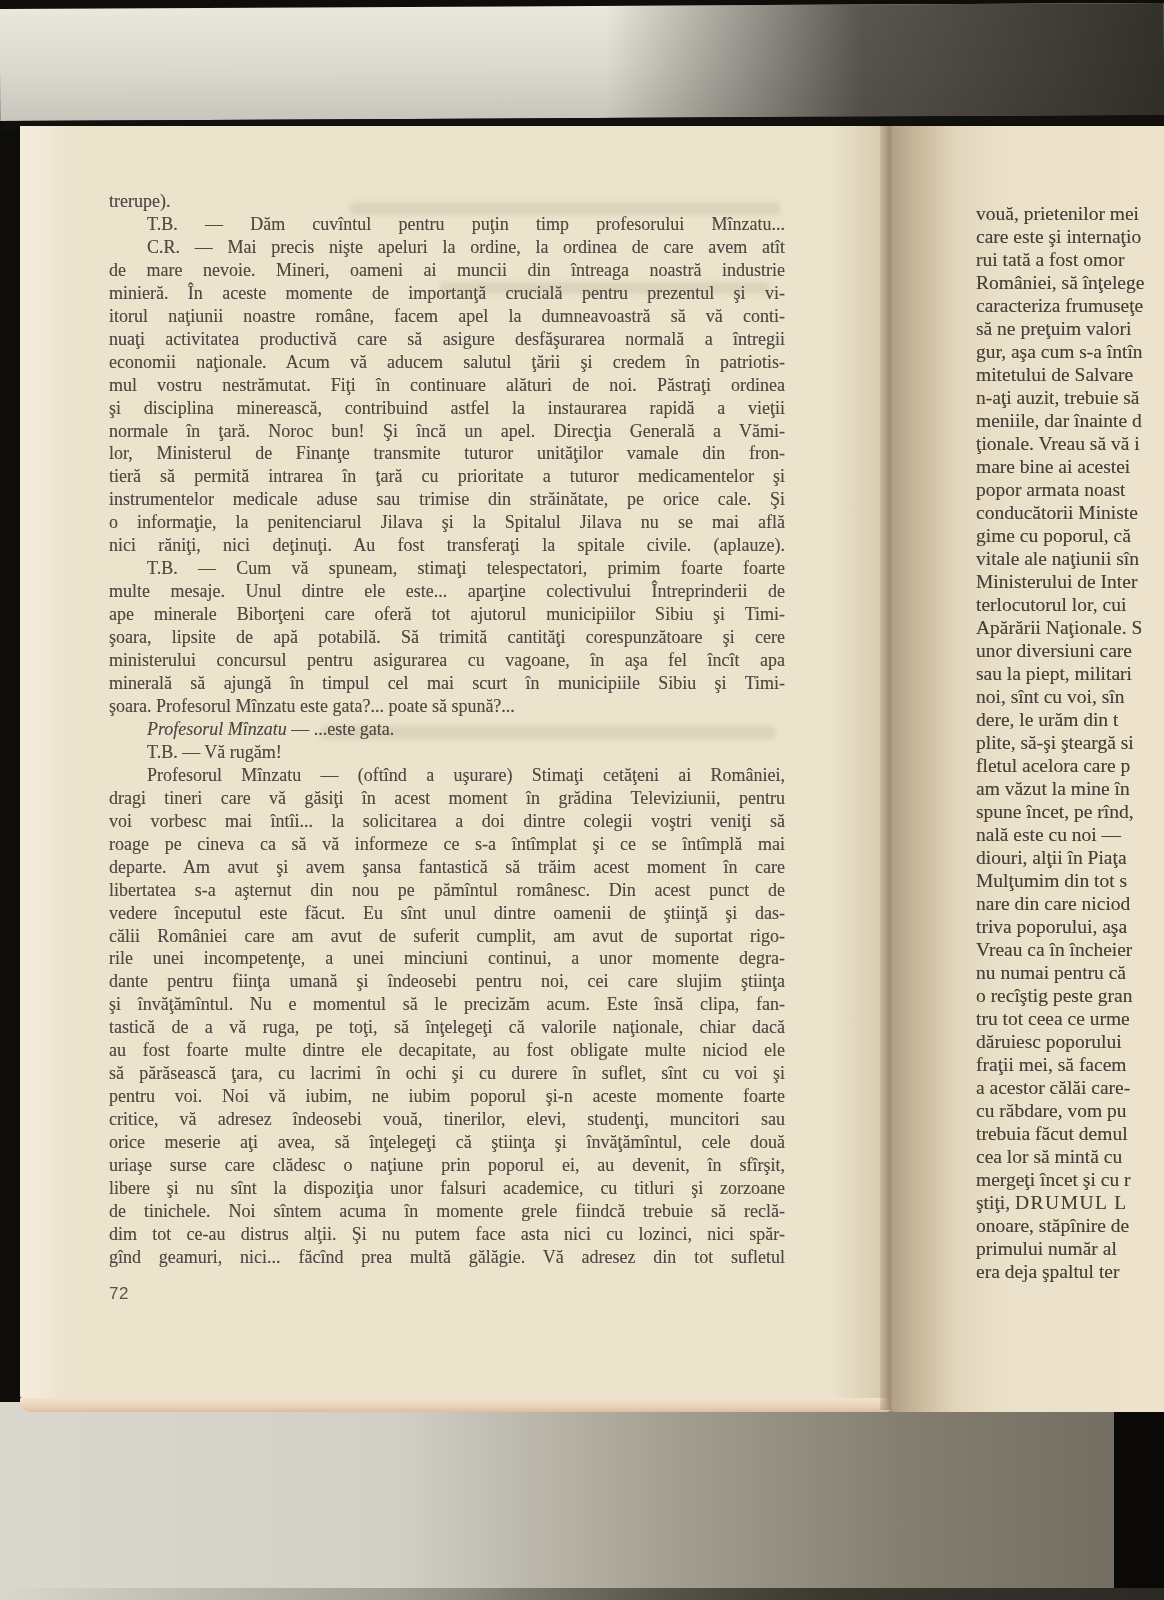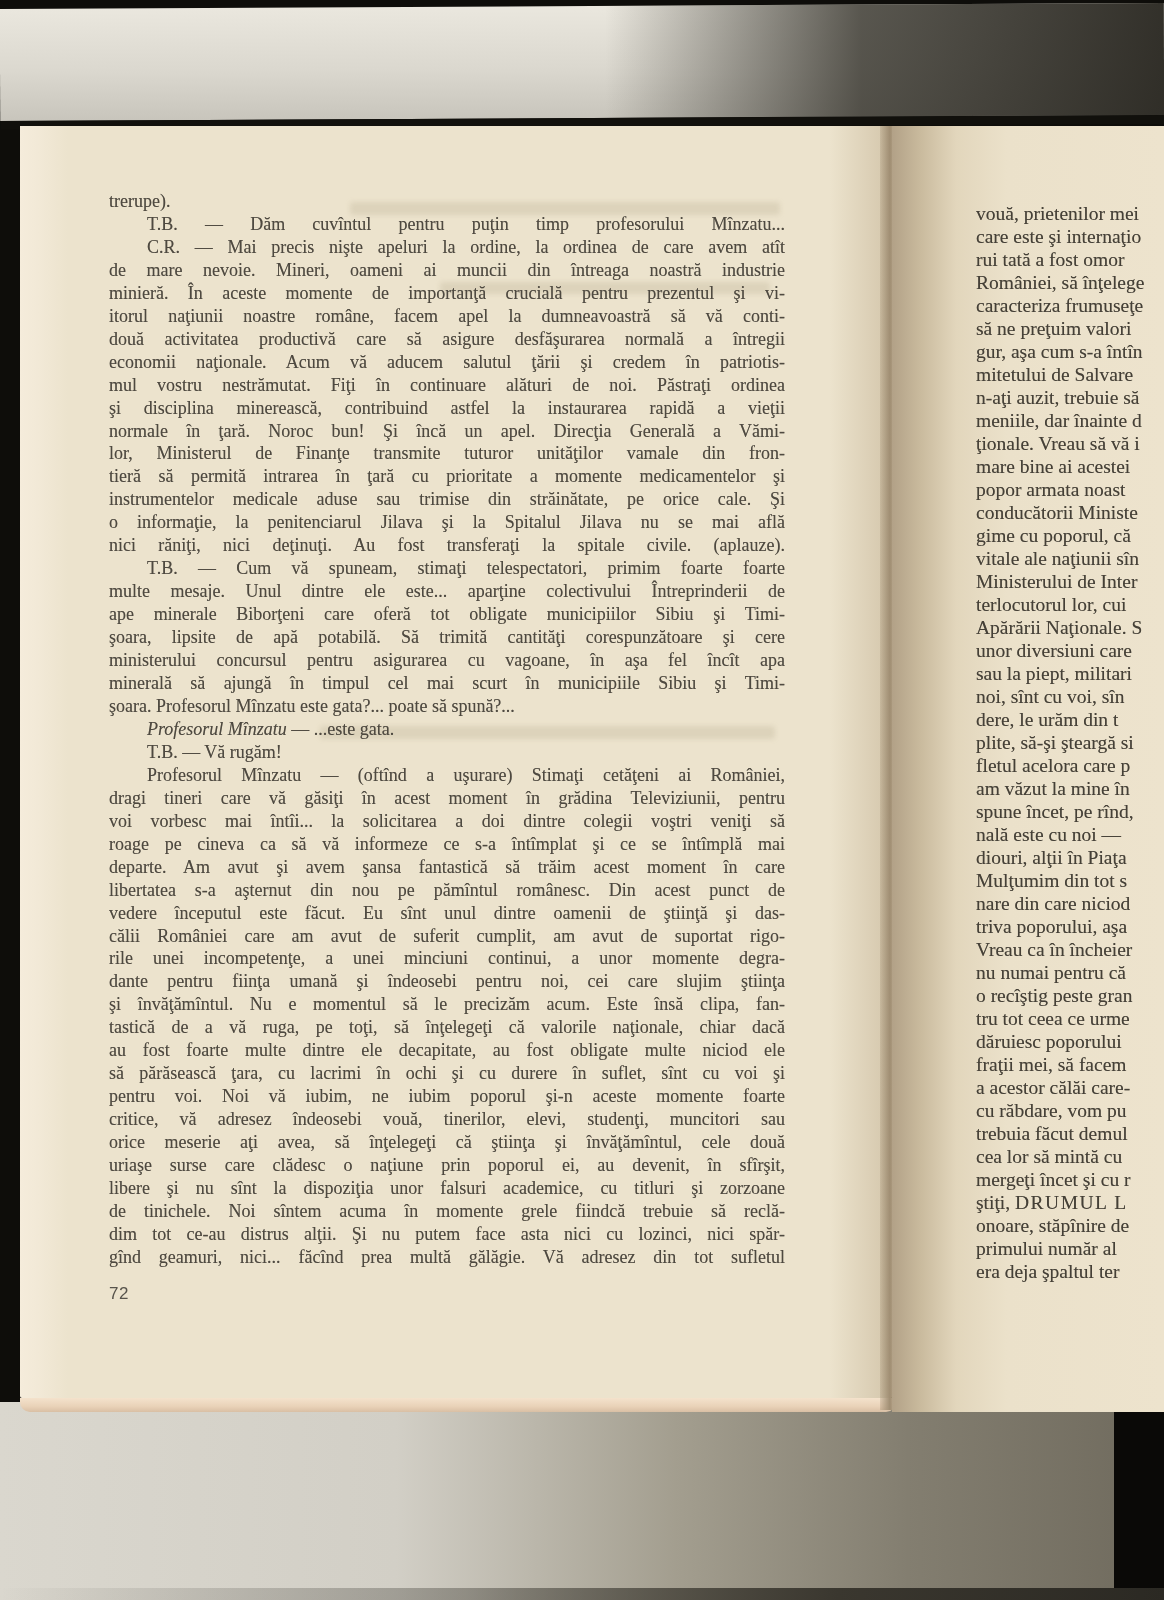--- a/index.html
+++ b/index.html
@@ -96,33 +96,33 @@
     <div class="ghost ghost1"></div>
     <div class="ghost ghost3"></div>
     <div class="ghost ghost2"></div>
     <div class="text-block">
         <div class="line end"><span>trerupe).</span></div>
         <div class="line indent"><span>T.B. — Dăm cuvîntul pentru puţin timp profesorului Mînzatu...</span></div>
         <div class="line indent"><span>C.R. — Mai precis nişte apeluri la ordine, la ordinea de care avem atît</span></div>
         <div class="line"><span>de mare nevoie. Mineri, oameni ai muncii din întreaga noastră industrie</span></div>
         <div class="line"><span>minieră. În aceste momente de importanţă crucială pentru prezentul şi vi-</span></div>
         <div class="line"><span>itorul naţiunii noastre române, facem apel la dumneavoastră să vă conti-</span></div>
-        <div class="line"><span>două activitatea productivă care să asigure desfăşurarea normală a întregii</span></div>
+        <div class="line"><span>nuaţi activitatea productivă care să asigure desfăşurarea normală a întregii</span></div>
         <div class="line"><span>economii naţionale. Acum vă aducem salutul ţării şi credem în patriotis-</span></div>
         <div class="line"><span>mul vostru nestrămutat. Fiţi în continuare alături de noi. Păstraţi ordinea</span></div>
         <div class="line"><span>şi disciplina minerească, contribuind astfel la instaurarea rapidă a vieţii</span></div>
         <div class="line"><span>normale în ţară. Noroc bun! Şi încă un apel. Direcţia Generală a Vămi-</span></div>
         <div class="line"><span>lor, Ministerul de Finanţe transmite tuturor unităţilor vamale din fron-</span></div>
-        <div class="line"><span>tieră să permită intrarea în ţară cu prioritate a momente medicamentelor şi</span></div>
+        <div class="line"><span>tieră să permită intrarea în ţară cu prioritate a tuturor medicamentelor şi</span></div>
         <div class="line"><span>instrumentelor medicale aduse sau trimise din străinătate, pe orice cale. Şi</span></div>
         <div class="line"><span>o informaţie, la penitenciarul Jilava şi la Spitalul Jilava nu se mai află</span></div>
         <div class="line"><span>nici răniţi, nici deţinuţi. Au fost transferaţi la spitale civile. (aplauze).</span></div>
         <div class="line indent"><span>T.B. — Cum vă spuneam, stimaţi telespectatori, primim foarte foarte</span></div>
         <div class="line"><span>multe mesaje. Unul dintre ele este... aparţine colectivului Întreprinderii de</span></div>
-        <div class="line"><span>ape minerale Biborţeni care oferă tot obligate municipiilor Sibiu şi Timi-</span></div>
+        <div class="line"><span>ape minerale Biborţeni care oferă tot ajutorul municipiilor Sibiu şi Timi-</span></div>
         <div class="line"><span>şoara, lipsite de apă potabilă. Să trimită cantităţi corespunzătoare şi cere</span></div>
         <div class="line"><span>ministerului concursul pentru asigurarea cu vagoane, în aşa fel încît apa</span></div>
         <div class="line"><span>minerală să ajungă în timpul cel mai scurt în municipiile Sibiu şi Timi-</span></div>
         <div class="line end"><span>şoara. Profesorul Mînzatu este gata?... poate să spună?...</span></div>
         <div class="line indent end"><span class="it">Profesorul Mînzatu</span><span> — ...este gata.</span></div>
         <div class="line indent end"><span>T.B. — Vă rugăm!</span></div>
         <div class="line indent"><span>Profesorul Mînzatu — (oftînd a uşurare) Stimaţi cetăţeni ai României,</span></div>
         <div class="line"><span>dragi tineri care vă găsiţi în acest moment în grădina Televiziunii, pentru</span></div>
         <div class="line"><span>voi vorbesc mai întîi... la solicitarea a doi dintre colegii voştri veniţi să</span></div>
         <div class="line"><span>roage pe cineva ca să vă informeze ce s-a întîmplat şi ce se întîmplă mai</span></div>

